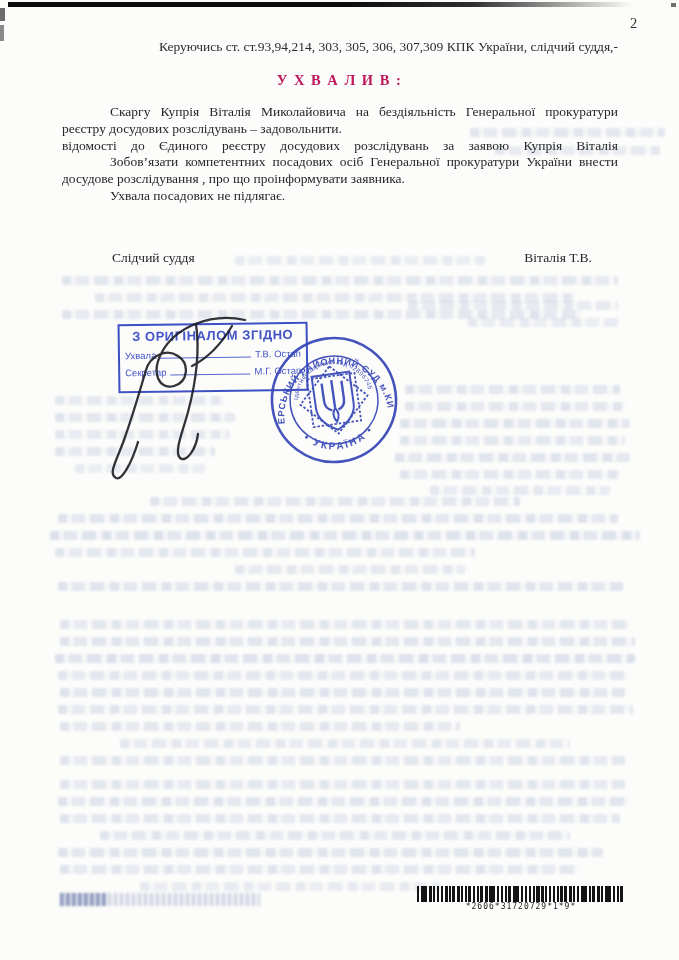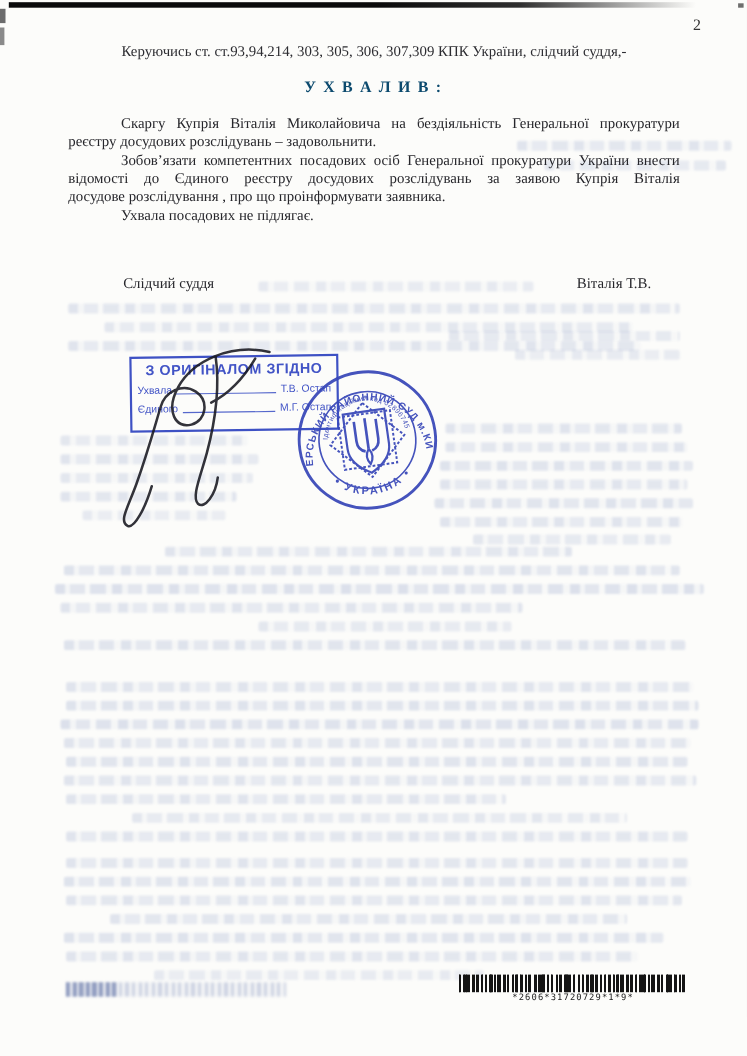--- a/index.html
+++ b/index.html
@@ -8,23 +8,23 @@
 
   
   .topbar{position:absolute;left:8px;top:2px;width:644px;height:5px;
           background:linear-gradient(90deg,#0b0b0b 0 52%,#2e2e2e 72%,rgba(70,70,70,0) 97%);}
   .edge-mark-1{position:absolute;left:0;top:8px;width:5px;height:13px;background:#3c3c3c;opacity:.75;}
   .edge-mark-2{position:absolute;left:0;top:25px;width:4px;height:16px;background:#5a5a5a;opacity:.7;}
   .corner-dot{position:absolute;left:671px;top:3px;width:5px;height:4px;background:#4a4a4a;opacity:.8;}
 
   .page-number{position:absolute;left:630px;top:15px;font-size:14.5px;color:#333;}
 
-  .intro-line{position:absolute;left:62px;top:39px;width:556px;text-align:center;font-size:13.5px;color:#2c2c31;}
+  .intro-line{position:absolute;left:62px;top:39px;width:556px;text-align:right;font-size:13.5px;color:#2c2c31;}
   .heading{position:absolute;left:0;top:72px;width:679px;text-align:center;font-weight:bold;
-           font-size:14.5px;letter-spacing:1.5px;color:#0c4a6e;}
+           font-size:14.5px;letter-spacing:1.5px;color:#be185d;}
 
   .doc-text{position:absolute;left:62px;top:104px;width:556px;font-size:13.5px;line-height:16.8px;z-index:2;}
   .line{text-align:justify;text-align-last:justify;}
   .line.last{text-align:center;text-align-last:left;}
   .line.first{text-indent:48px;}
 
   .signoff{position:absolute;left:62px;top:250px;width:556px;box-sizing:border-box;
            display:flex;justify-content:space-between;padding:0 26px 0 50px;font-size:13.5px;z-index:2;gap:25px;}
 
   
@@ -70,43 +70,43 @@
 
   <div class="intro-line">Керуючись ст. ст.93,94,214, 303, 305, 306, 307,309 КПК України, слідчий суддя,-</div>
   <div class="heading">У Х В А Л И В :</div>
 
   <div class="doc-text">
       <div class="para">
         <div class="line first">Скаргу Купрія Віталія Миколайовича на бездіяльність Генеральної прокуратури</div>
         <div class="line last">реєстру досудових розслідувань – задовольнити.</div>
       </div>
       <div class="para">
+        <div class="line">відомості до Єдиного реєстру досудових розслідувань за заявою Купрія Віталія</div>
         <div class="line first">Зобов’язати компетентних посадових осіб Генеральної прокуратури України внести</div>
-        <div class="line">відомості до Єдиного реєстру досудових розслідувань за заявою Купрія Віталія</div>
         <div class="line last">досудове розслідування , про що проінформувати заявника.</div>
       </div>
       <div class="para">
         <div class="line first last">Ухвала посадових не підлягає.</div>
       </div>
     </div>
 
   <div class="signoff">
     <span>Слідчий суддя</span>
     <span>Віталія Т.В.</span>
   </div>
 
   <div class="cert">
     <div class="cert-title">З ОРИГІНАЛОМ ЗГІДНО</div>
     <div class="cert-row">
       <span>Ухвала</span>
       <span class="cert-rule"></span>
       <span>Т.В. Остап</span>
     </div>
     <div class="cert-row">
-      <span>Єдиного</span>
+      <span>Секретар</span>
       <span class="cert-rule"></span>
       <span>М.Г. Остап</span>
     </div>
   </div>
 
   <svg class="signature-svg" width="175" height="175" viewBox="0 0 175 175">
     <g fill="none" stroke="#17171f" stroke-width="2.3" stroke-linecap="round" opacity=".88">
       <path d="M145,8 C110,0 75,16 62,40 C50,62 60,78 74,74 C88,70 90,52 78,44 C66,36 50,44 46,58 C40,78 34,100 24,128 C16,150 8,162 16,166 C22,169 32,150 38,130"></path>
       <path d="M96,12 C100,40 96,70 88,100 C82,122 74,140 80,146 C86,151 96,138 98,122"></path>
       <path d="M132,14 C120,34 108,46 92,54"></path>

